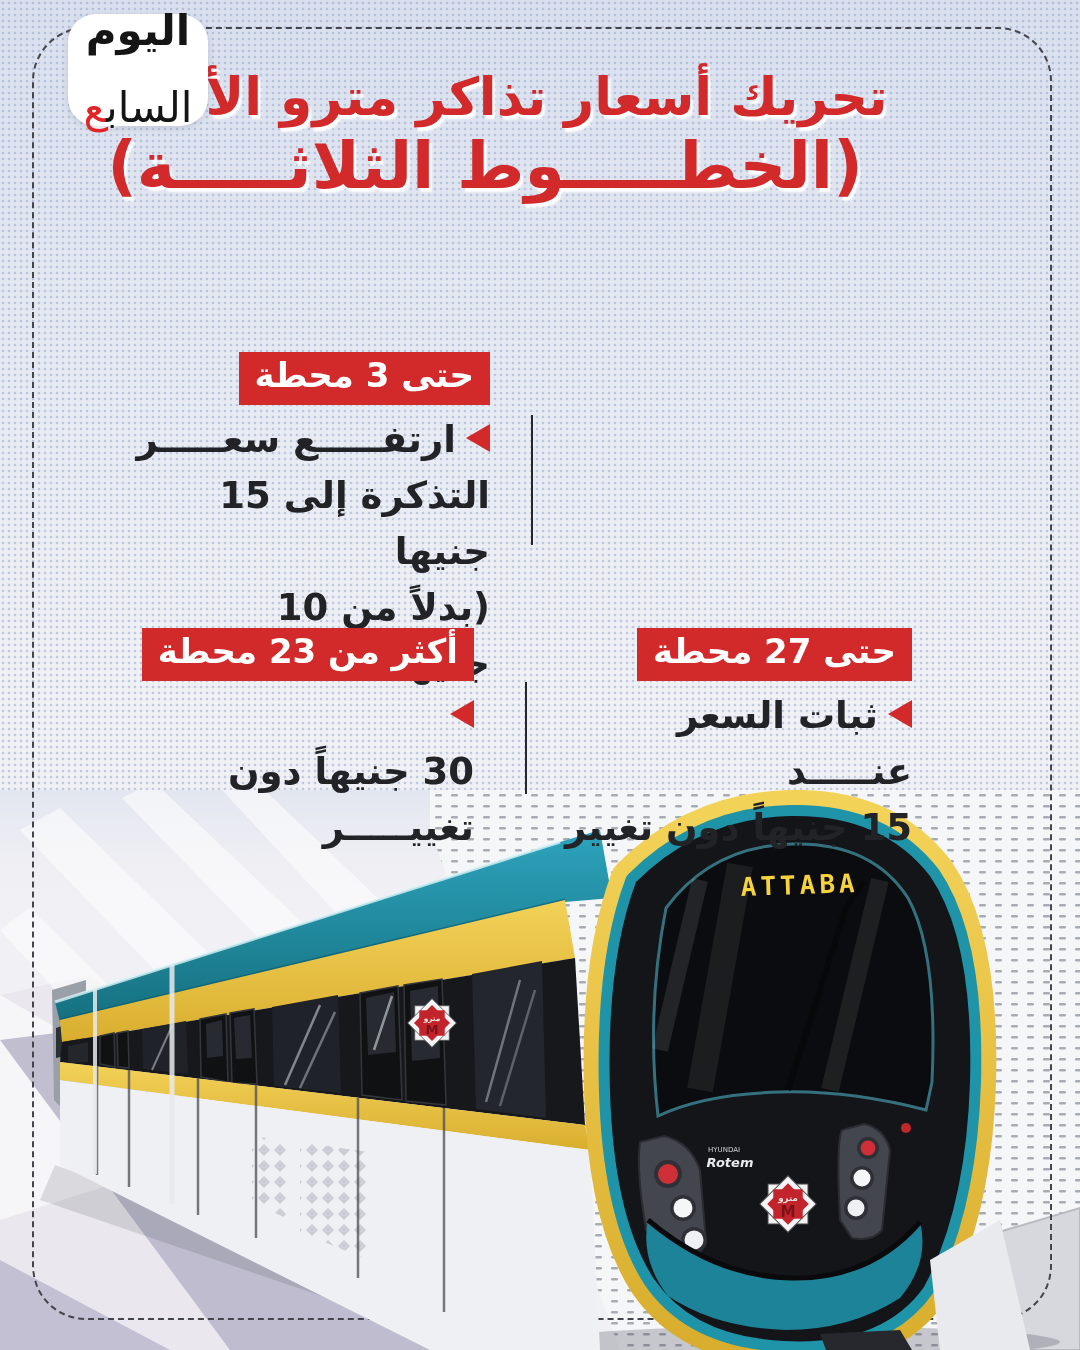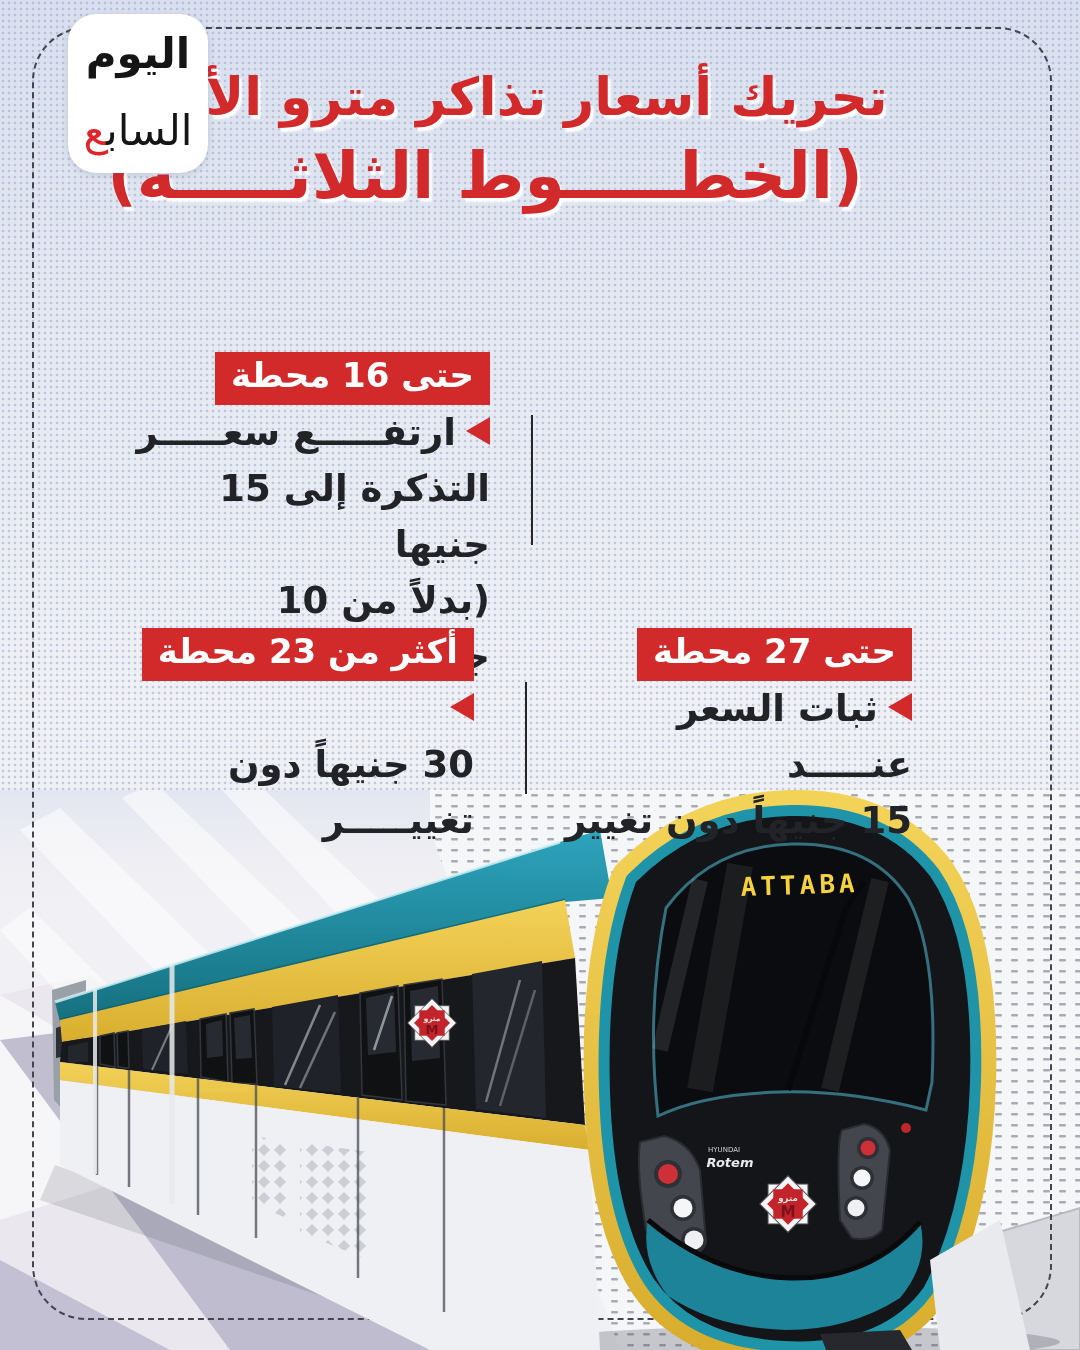--- a/index.html
+++ b/index.html
@@ -12,52 +12,52 @@
   .halftone{
     position:absolute;inset:0;z-index:0;pointer-events:none;
     background-image:radial-gradient(rgba(143,162,199,.5) 1.1px, rgba(0,0,0,0) 1.7px);
     background-size:6px 6px;
   }
   .frame{
     position:absolute;left:32px;top:27px;right:28px;bottom:30px;
     border:2px dashed #44444c;border-radius:54px;z-index:2;
   }
   .logo{
-    position:absolute;top:14px;left:68px;width:140px;height:159px;z-index:6;
+    position:absolute;top:14px;left:68px;width:140px;height:112px;z-index:6;
     background:#ffffff;border-radius:28px;text-align:center;
     box-shadow:0 2px 6px rgba(60,70,100,.18);
     display:flex;flex-direction:column;justify-content:center;gap:0;
     direction:rtl;
     align-items:center;
   }
   .logo .l1{font-size:42px;font-weight:800;color:#151515;line-height:1.05;}
   .logo .l2{font-size:42px;font-weight:400;color:#151515;line-height:1.1;margin-top:32px;}
   .logo .l2 .red{color:#e02427;}
   .headline{
     position:absolute;top:68px;left:40px;right:150px;z-index:5;
     text-align:center;direction:rtl;
   }
   .headline .h-red1{
     font-size:52px;font-weight:800;color:#d2292b;line-height:1.12;
     text-shadow:3px 4px 2px rgba(255,255,255,.95);
   }
   .headline .h-red2{
-    font-size:65px;font-weight:800;color:#d2292b;line-height:1.1;margin-top:14px;
+    font-size:65px;font-weight:800;color:#d2292b;line-height:1.1;margin-top:4px;
     text-shadow:3px 4px 2px rgba(255,255,255,.95);
   }
   .headline .h-black{
     font-size:60px;font-weight:800;color:#19191b;line-height:1.1;margin-top:12px;
     text-shadow:3px 4px 2px rgba(255,255,255,.9);
   }
   .block{position:absolute;z-index:5;width:368px;direction:rtl;text-align:right;}
   .badge{
     display:inline-block;background:#d2292b;color:#ffffff;
     font-size:34px;font-weight:800;line-height:1.2;padding:3px 16px 9px 16px;
   }
-  .body{font-size:37px;font-weight:800;color:#222327;line-height:56px;}
+  .body{margin-top:7px;font-size:37px;font-weight:800;color:#222327;line-height:56px;}
   .bullet{
     display:inline-block;width:0;height:0;vertical-align:middle;
     border-top:14px solid transparent;border-bottom:14px solid transparent;
     border-right:0;border-left:0;
     border-right:24px solid #d2292b;margin-left:10px;margin-top:-6px;
   }
   .vdiv{position:absolute;width:2px;background:#26262a;z-index:4;}
   .vdiv.top{left:531px;top:415px;height:130px;}
   .vdiv.bot{left:525px;top:682px;height:112px;}
   .scene{position:absolute;left:0;top:790px;width:1080px;height:560px;}
@@ -234,21 +234,21 @@
     <div class="l2"><span>الساب</span><span class="red">ع</span></div>
   </div>
 
   <div class="headline">
     <div class="h-red1">تحريك أسعار تذاكر مترو الأنفاق</div>
     <div class="h-red2">(الخطـــــوط الثلاثـــــة)</div>
   </div>
 
 
   <div class="block" style="right:590px;top:352px;">
-    <span class="badge">حتى 16 محطة</span>
+    <span class="badge">حتى 3 محطة</span>
     <div class="body">
       <div><span class="bullet"></span><span>ارتفـــــع سعـــــر</span></div>
       <div>التذكرة إلى 15 جنيها</div>
       <div>(بدلاً من 10 جنيهـات)</div>
     </div>
   </div>
 
   <div class="block" style="right:168px;top:628px;">
     <span class="badge">حتى 27 محطة</span>
     <div class="body">

